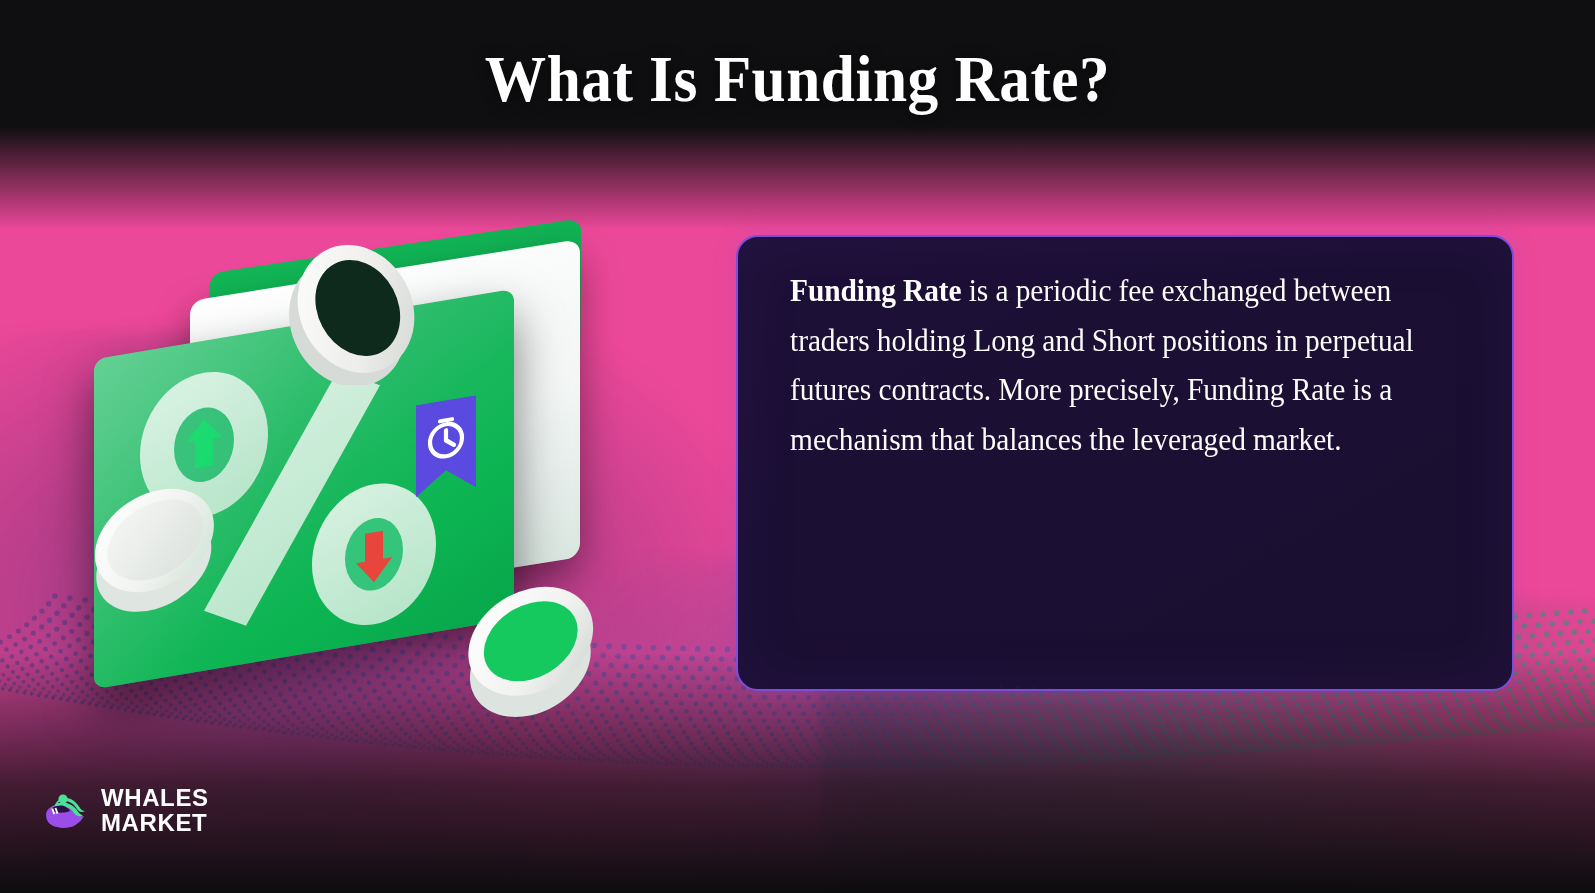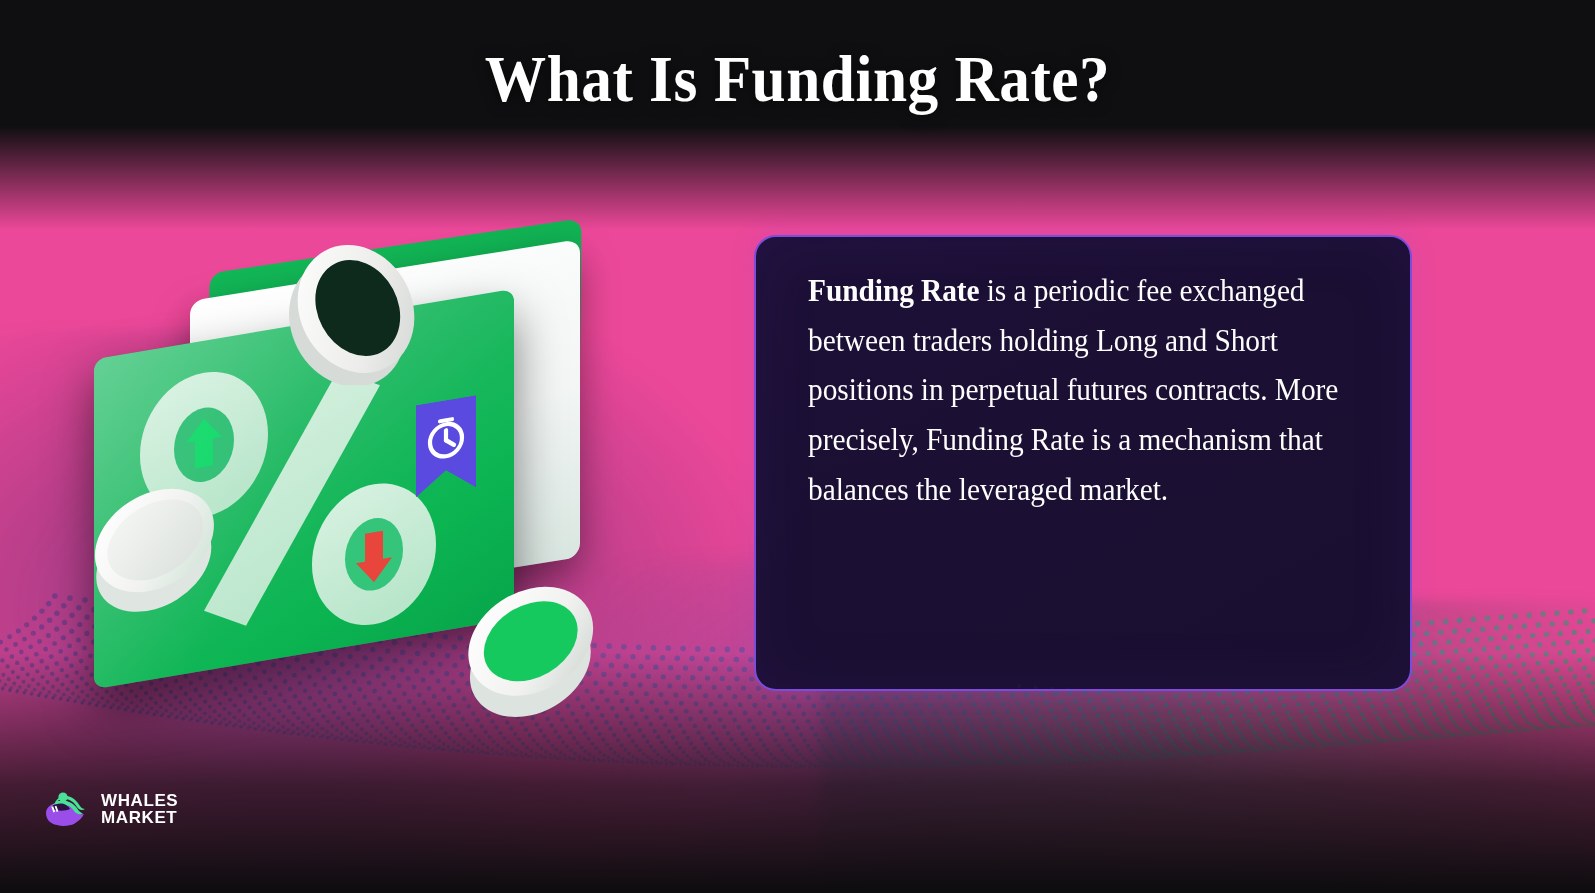--- a/index.html
+++ b/index.html
@@ -59,27 +59,26 @@
     letter-spacing:0.5px;
     transform:scaleX(0.93);
     text-shadow:0 2px 14px rgba(0,0,0,0.55);
     white-space:nowrap;
   }
 
   
   .text-card {
     position:absolute;
     left:736px; top:235px;
-    width:658px; height:456px;
+    width:778px; height:456px;
     border:2px solid #7c4ddb;
     border-radius:22px;
     background:linear-gradient(150deg, #1d1038 0%, #1b0f33 45%, #1a0f30 100%);
     box-shadow:0 0 26px rgba(124,77,219,0.16), inset 0 0 60px rgba(70,40,130,0.16);
     overflow:hidden;
-    margin-left:18px;
   }
   .text-card-dots {
     position:absolute; left:0; right:0; bottom:-6px; height:170px;
     opacity:0.42;
     pointer-events:none;
   }
   .text-card-body {
     position:relative;
     padding:30px 40px 0 54px;
     color:#fdfdfd;
@@ -140,21 +139,21 @@
   
   .logo-wrap {
     position:absolute; left:42px; top:786px;
     display:flex; align-items:center; gap:13px;
   }
   .logo-mark { width:46px; height:46px; flex:none; }
   .logo-text {
     color:#ffffff;
     font-family:"Liberation Sans","DejaVu Sans",sans-serif;
     font-weight:700;
-    font-size:17px;
+    font-size:24px;
     line-height:1.03;
     letter-spacing:0.6px;
     text-transform:uppercase;
   }
   .logo-text span { display:block; }
 </style>
 </head>
 <body>
 
 <div id="stage">

